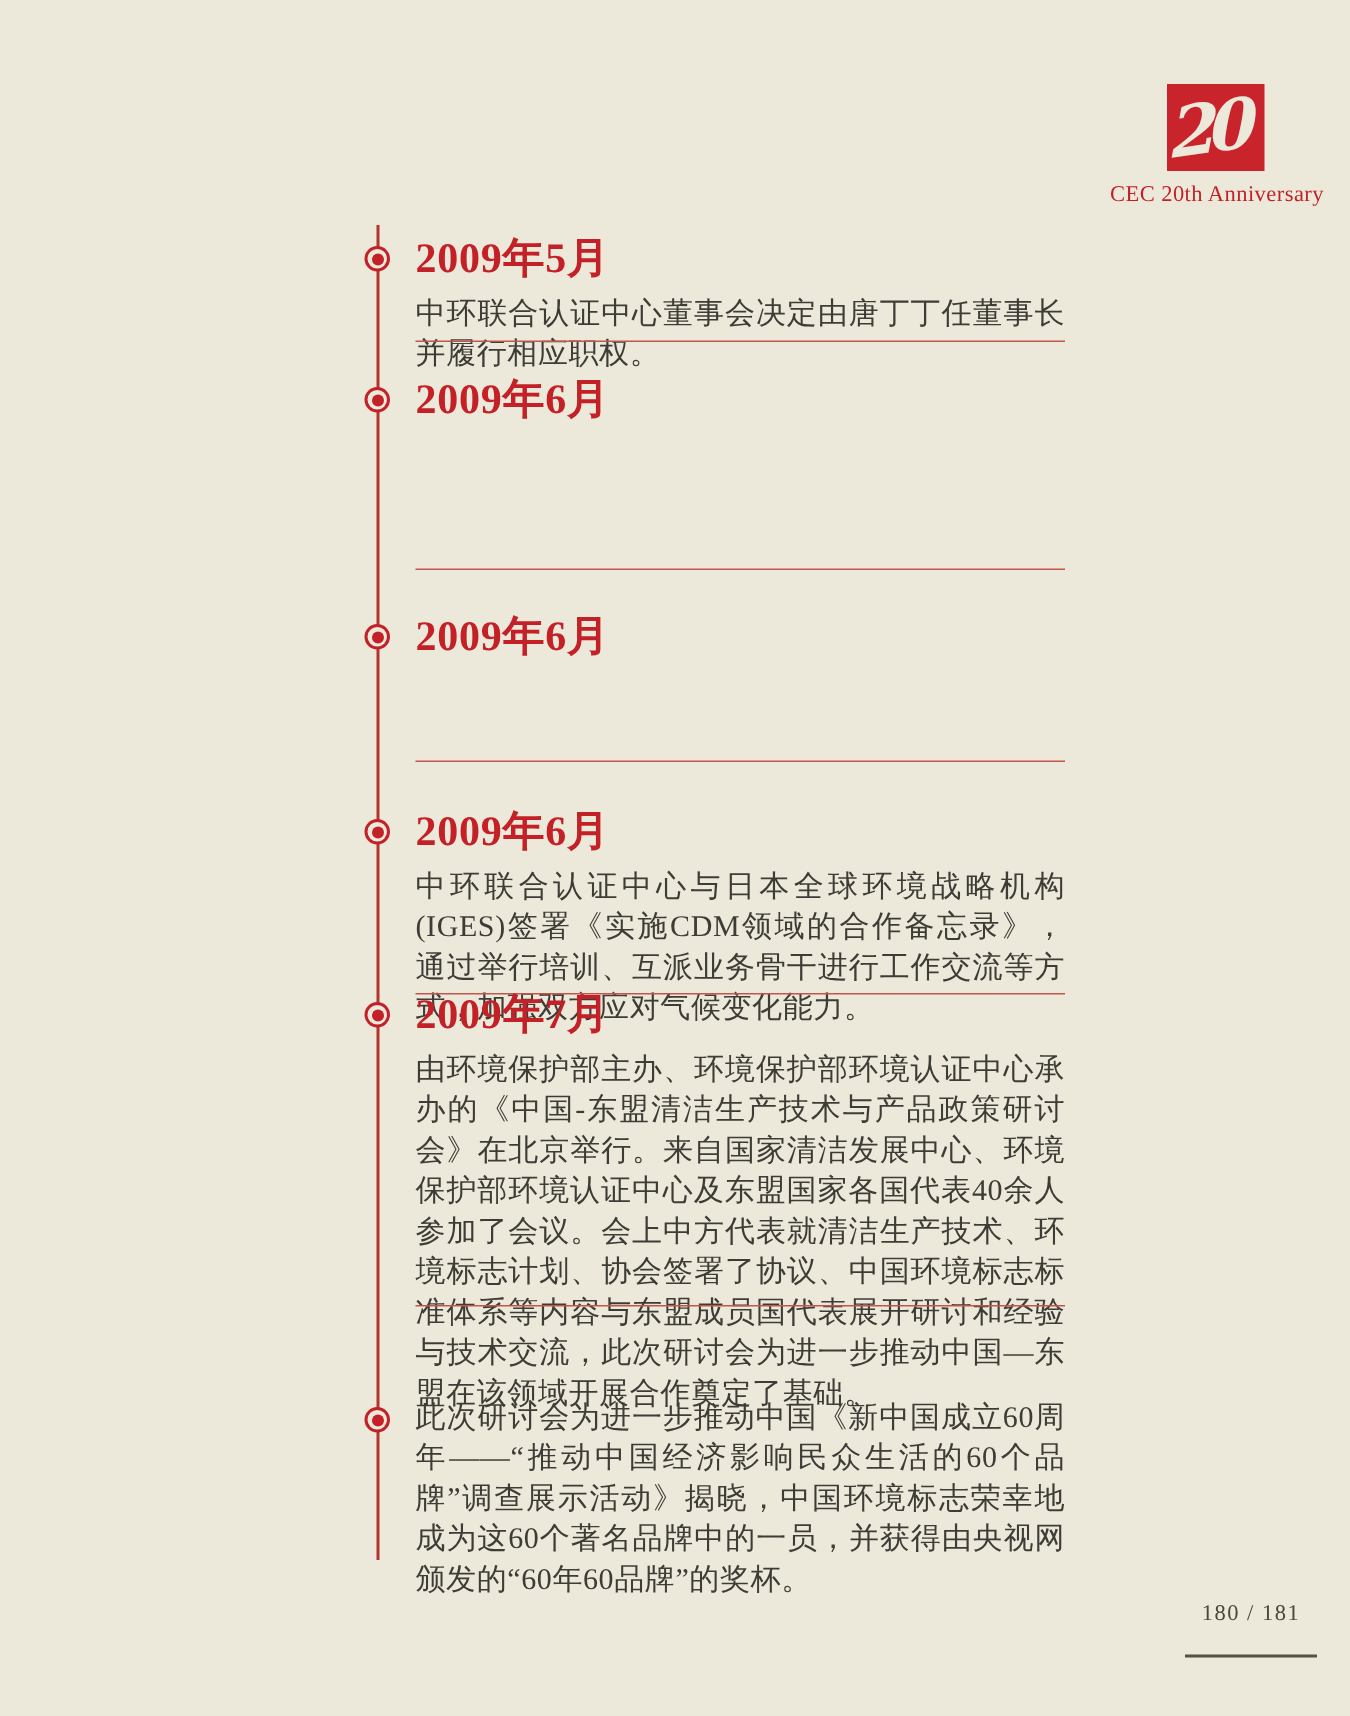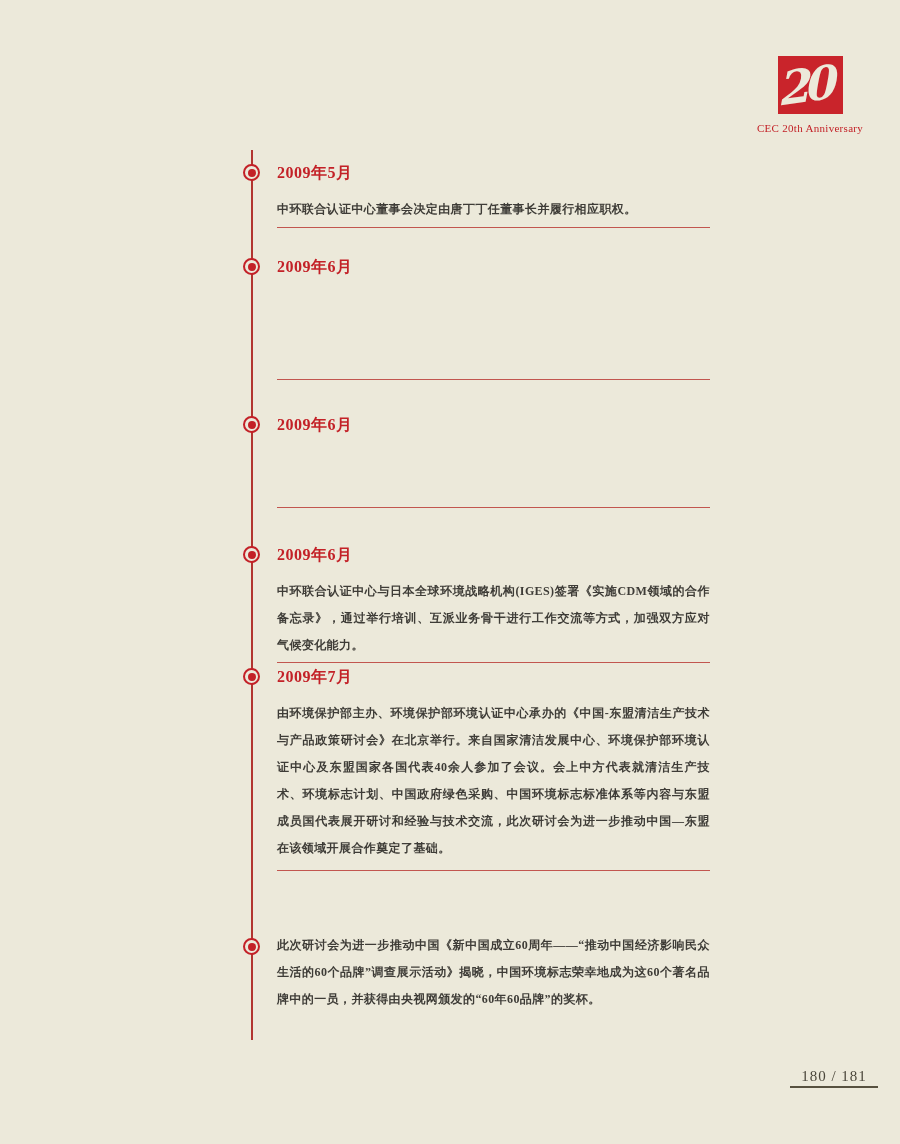--- a/index.html
+++ b/index.html
@@ -25,21 +25,21 @@
   .logo-number {
     font-family:"DejaVu Serif","Liberation Serif",serif;
     font-style:italic; font-weight:bold;
     font-size:46px; line-height:1;
     color:#ece9da;
     transform:rotate(-8deg) skewX(-8deg) translateX(-3px);
     letter-spacing:-6px;
   }
   .logo-caption {
     margin-top:8px;
-    font-size:11px; letter-spacing:0.3px;
+    font-size:15px; letter-spacing:0.3px;
     color:#c32127;
     white-space:nowrap;
   }
 
   
   .timeline-line {
     position:absolute;
     left:251px; top:150px;
     width:2px; height:890px;
     background:#b23530;
@@ -56,29 +56,29 @@
     border-radius:50%;
     background:#ece9da;
   }
   .dot::after {
     content:"";
     position:absolute; inset:2.5px;
     background:#c32127;
     border-radius:50%;
   }
   .entry-date {
-    font-size:16px; line-height:30px;
+    font-size:28px; line-height:30px;
     font-weight:bold;
     color:#c32127;
     letter-spacing:0.5px;
     margin-bottom:8px;
   }
   .entry-text {
-    font-size:12px; line-height:27px;
-    font-weight:700;
+    font-size:20px; line-height:27px;
+    font-weight:400;
     color:#3e3c37;
     text-align:justify;
     letter-spacing:0.4px;
   }
   .divider {
     position:absolute;
     left:0; right:0; bottom:0;
     height:1px;
     background:#c2564f;
   }
@@ -92,21 +92,21 @@
   .e5 { top:932px; height:108px; }
 
   
   .page-number {
     position:absolute;
     left:790px; top:1068px; width:88px;
     text-align:center;
     font-size:15px; letter-spacing:1px;
     color:#4b473b;
     border-bottom:2px solid #57513f;
-    padding-bottom:1px;
+    padding-bottom:18px;
   }
 </style>
 </head>
 <body>
 
 <div class="page">
 
   <div class="logo-block">
     <div class="logo-square">
       <span class="logo-number">20</span>
@@ -138,21 +138,21 @@
   <div class="entry e3">
     <span class="dot"></span>
     <h3 class="entry-date">2009年6月</h3>
     <p class="entry-text">中环联合认证中心与日本全球环境战略机构(IGES)签署《实施CDM领域的合作备忘录》，通过举行培训、互派业务骨干进行工作交流等方式，加强双方应对气候变化能力。</p>
     <div class="divider"></div>
   </div>
 
   <div class="entry e4">
     <span class="dot"></span>
     <h3 class="entry-date">2009年7月</h3>
-    <p class="entry-text">由环境保护部主办、环境保护部环境认证中心承办的《中国-东盟清洁生产技术与产品政策研讨会》在北京举行。来自国家清洁发展中心、环境保护部环境认证中心及东盟国家各国代表40余人参加了会议。会上中方代表就清洁生产技术、环境标志计划、中国政府绿色采购、中国环境标志标准体系等内容与东盟成员国代表展开研讨和经验与技术交流，此次研讨会为进一步推动中国—东盟在该领域开展合作奠定了基础。</p>
+    <p class="entry-text">由环境保护部主办、环境保护部环境认证中心承办的《中国-东盟清洁生产技术与产品政策研讨会》在北京举行。来自国家清洁发展中心、环境保护部环境认证中心及东盟国家各国代表40余人参加了会议。会上中方代表就清洁生产技术、环境标志计划、协会签署了协议、中国环境标志标准体系等内容与东盟成员国代表展开研讨和经验与技术交流，此次研讨会为进一步推动中国—东盟在该领域开展合作奠定了基础。</p>
     <div class="divider"></div>
   </div>
 
   <div class="entry e5">
     <span class="dot"></span>
     <p class="entry-text">此次研讨会为进一步推动中国《新中国成立60周年——“推动中国经济影响民众生活的60个品牌”调查展示活动》揭晓，中国环境标志荣幸地成为这60个著名品牌中的一员，并获得由央视网颁发的“60年60品牌”的奖杯。</p>
   </div>
 
   <div class="page-number">180 / 181</div>
 

